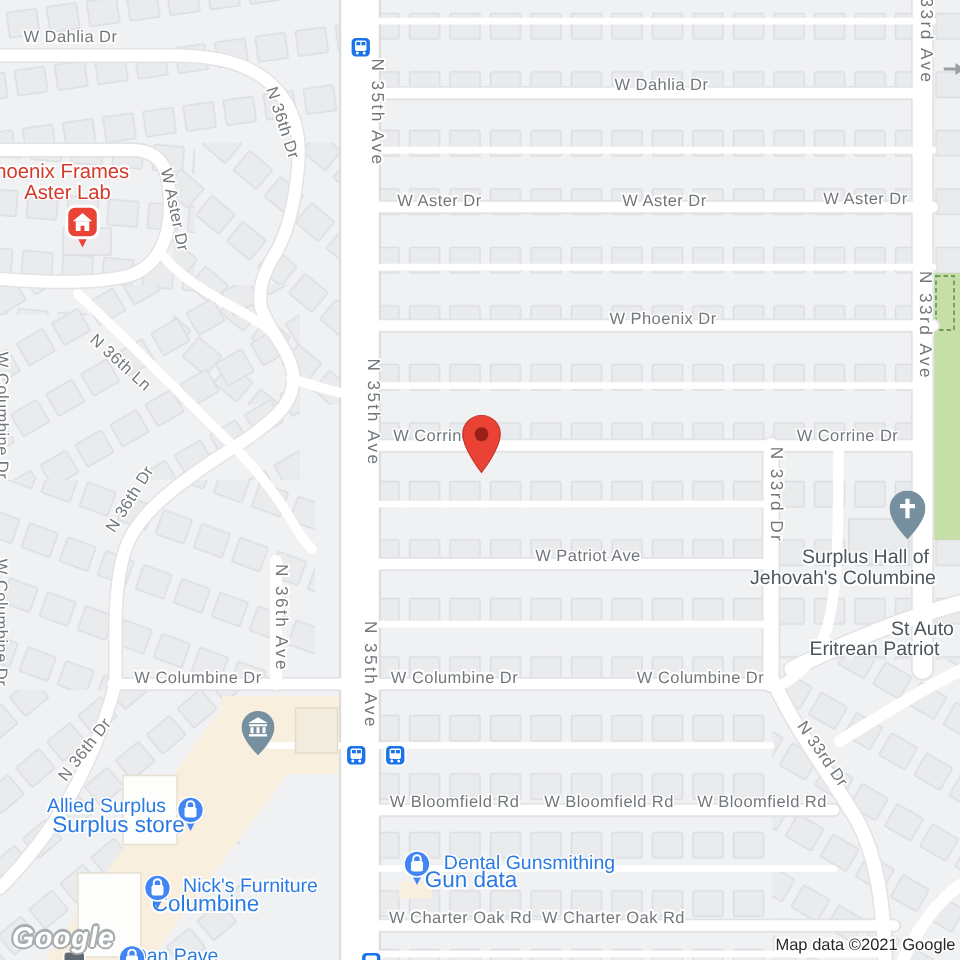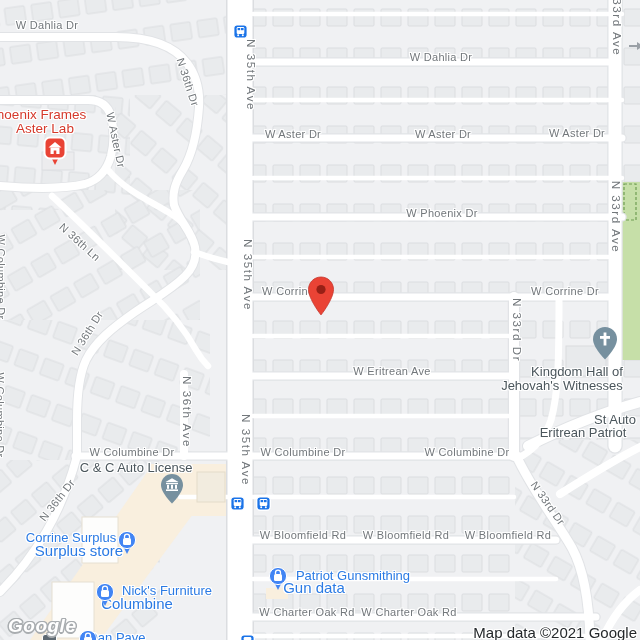--- a/index.html
+++ b/index.html
@@ -15,21 +15,21 @@
   .poi.b{color:#2a7ae4;font-size:13px;}
   .poi.b2{color:#2a7ae4;font-size:15px;font-weight:400;}
   .poi.r{color:#d5392b;font-size:13.5px;}
   .poi.s{color:#4b565c;font-size:13px;}
   .pin{position:absolute;z-index:4;line-height:0;}
   .marker{z-index:5;}
   .logo{position:absolute;left:8px;top:615px;font-size:19px;font-weight:700;color:#fff;
         letter-spacing:.5px;z-index:6;
         text-shadow:-1.5px 0 #a9adb0,1.5px 0 #a9adb0,0 -1.5px #a9adb0,0 1.5px #a9adb0,
         -1px -1px #a9adb0,1px 1px #a9adb0,-1px 1px #a9adb0,1px -1px #a9adb0;font-style:italic;}
-  .mapdata{position:absolute;right:3px;top:624px;font-size:15px;color:#24282b;z-index:6;}
+  .mapdata{position:absolute;right:3px;top:624px;font-size:11px;color:#24282b;z-index:6;}
   .grayicon{position:absolute;width:13px;height:13px;background:#5f6a72;border-radius:3px;
             border:1.5px solid #fff;z-index:4;}
 </style>
 </head>
 <body>
 
 <div class="map">
 
   <svg class="base" width="640" height="640" viewBox="0 0 640 640">
     <defs>
@@ -142,21 +142,21 @@
 
   <div class="st halo" style="left:47px;top:25px">W Dahlia Dr</div>
   <div class="st halo" style="left:441px;top:57px">W Dahlia Dr</div>
   <div class="st halo" style="left:293px;top:134px">W Aster Dr</div>
   <div class="st halo" style="left:443px;top:134px">W Aster Dr</div>
   <div class="st halo" style="left:577px;top:133px">W Aster Dr</div>
   <div class="st halo" style="left:116px;top:140px;--r:78deg">W Aster Dr</div>
   <div class="st halo" style="left:442px;top:213px">W Phoenix Dr</div>
   <div class="st halo" style="left:296px;top:291px">W Corrine Dr</div>
   <div class="st halo" style="left:565px;top:291px">W Corrine Dr</div>
-  <div class="st halo" style="left:392px;top:371px">W Eritrean Ave</div>
+  <div class="st halo" style="left:392px;top:371px">W Patriot Ave</div>
   <div class="st halo" style="left:132px;top:452px">W Columbine Dr</div>
   <div class="st halo" style="left:303px;top:452px">W Columbine Dr</div>
   <div class="st halo" style="left:467px;top:452px">W Columbine Dr</div>
   <div class="st halo" style="left:303px;top:535px">W Bloomfield Rd</div>
   <div class="st halo" style="left:406px;top:535px">W Bloomfield Rd</div>
   <div class="st halo" style="left:508px;top:535px">W Bloomfield Rd</div>
   <div class="st halo" style="left:307px;top:612px">W Charter Oak Rd</div>
   <div class="st halo" style="left:409px;top:612px">W Charter Oak Rd</div>
   <div class="st maj halo" style="left:251px;top:75px;--r:90deg">N 35th Ave</div>
   <div class="st maj halo" style="left:248px;top:275px;--r:90deg">N 35th Ave</div>
@@ -168,29 +168,28 @@
   <div class="st halo" style="left:188px;top:82px;--r:72deg">N 36th Dr</div>
   <div class="st halo" style="left:80px;top:242px;--r:42deg">N 36th Ln</div>
   <div class="st halo" style="left:87px;top:333px;--r:-58deg">N 36th Dr</div>
   <div class="st halo" style="left:57px;top:500px;--r:-52deg">N 36th Dr</div>
   <div class="st maj halo" style="left:187px;top:412px;--r:90deg">N 36th Ave</div>
   <div class="st halo" style="left:1px;top:277px;--r:90deg">W Columbine Dr</div>
   <div class="st halo" style="left:0px;top:415px;--r:90deg">W Columbine Dr</div>
 
   <div class="poi r halo" style="left:37px;top:114px">Phoenix Frames</div>
   <div class="poi r halo" style="left:45px;top:128px">Aster Lab</div>
-  <div class="poi s halo" style="left:136px;top:467px">C &amp; C Auto License</div>
-  <div class="poi b halo" style="left:71px;top:537px">Corrine Surplus</div>
+  <div class="poi b halo" style="left:71px;top:537px">Allied Surplus</div>
   <div class="poi b2 halo" style="left:79px;top:550px">Surplus store</div>
   <div class="poi b halo" style="left:167px;top:590px">Nick's Furniture</div>
   <div class="poi b2 halo" style="left:137px;top:603px">Columbine</div>
-  <div class="poi b halo" style="left:353px;top:575px">Patriot Gunsmithing</div>
+  <div class="poi b halo" style="left:353px;top:575px">Dental Gunsmithing</div>
   <div class="poi b2 halo" style="left:314px;top:587px">Gun data</div>
-  <div class="poi s halo" style="left:577px;top:371px">Kingdom Hall of</div>
-  <div class="poi s halo" style="left:562px;top:385px">Jehovah's Witnesses</div>
+  <div class="poi s halo" style="left:577px;top:371px">Surplus Hall of</div>
+  <div class="poi s halo" style="left:562px;top:385px">Jehovah's Columbine</div>
   <div class="poi s halo" style="left:615px;top:419px">St Auto</div>
   <div class="poi s halo" style="left:583px;top:432px">Eritrean Patriot</div>
   <div class="poi b halo" style="left:117px;top:637px">Dan Pave</div>
 
   <div class="pin marker" style="left:307px;top:276px">
     <svg width="28" height="41" viewBox="0 0 28 41">
       <path d="M14 1C7 1 1.5 6.5 1.5 13.5 C1.5 23 14 39 14 39 S26.5 23 26.5 13.5 C26.5 6.5 21 1 14 1Z" fill="#ea4335" stroke="#c5352b" stroke-width="0.8"></path>
       <circle cx="14" cy="13.5" r="4.6" fill="#8f1d13" opacity="0.9"></circle>
     </svg>
   </div>

